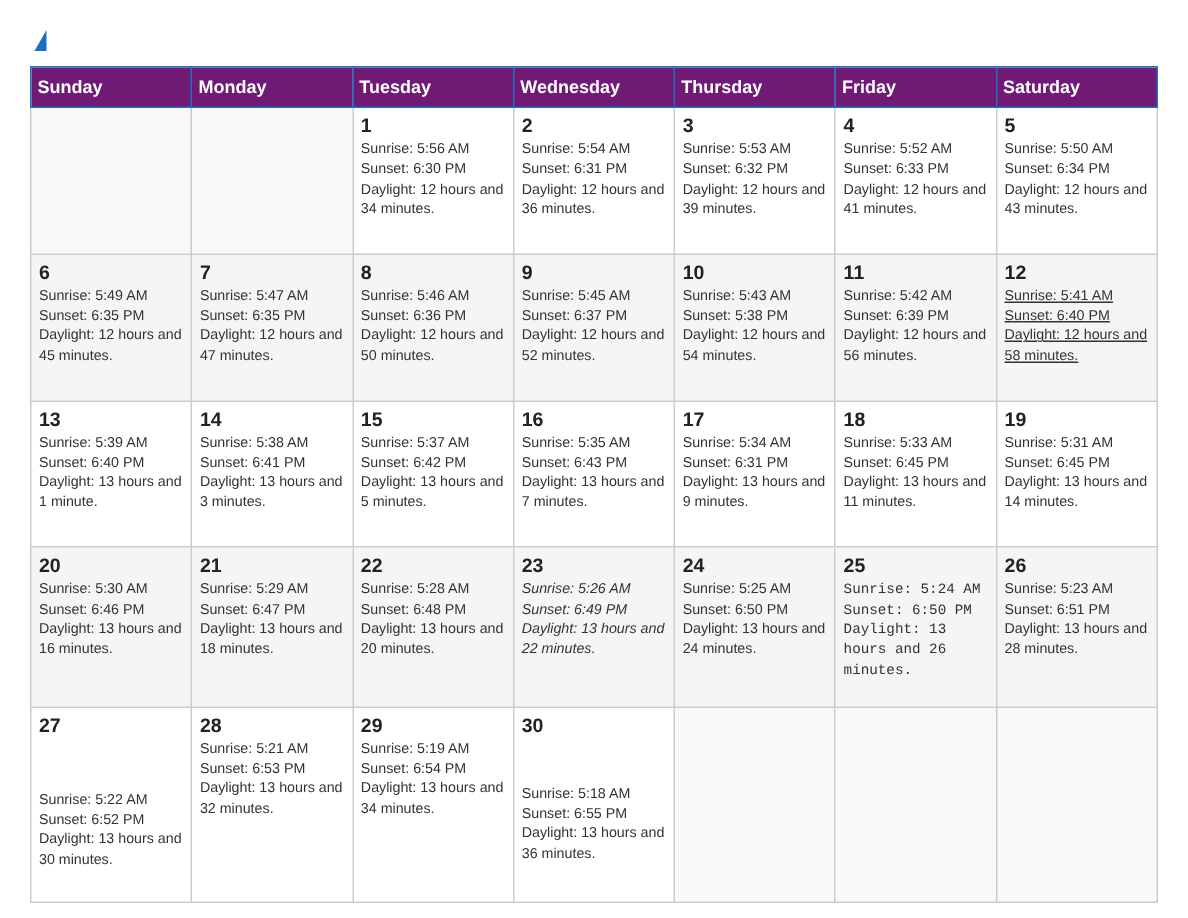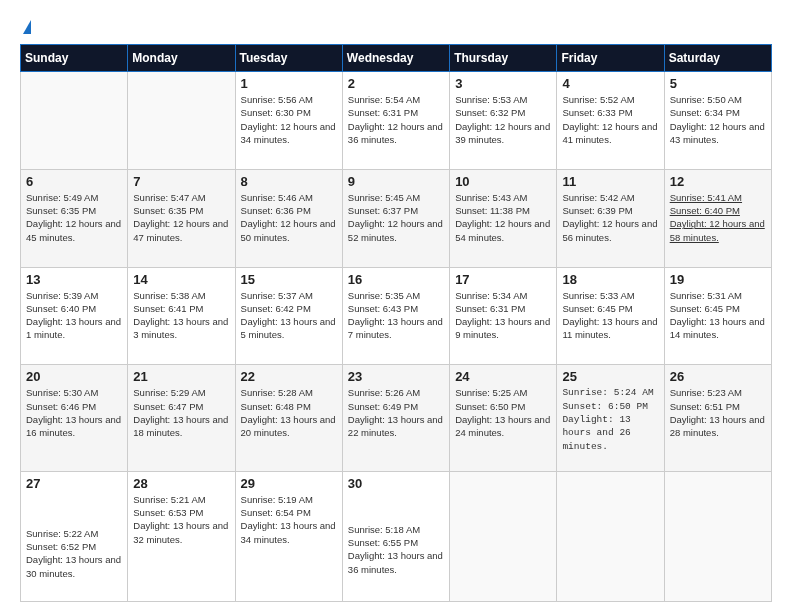--- a/index.html
+++ b/index.html
@@ -63,21 +63,21 @@
       color: #555;
     }
     .calendar {
       flex: 1;
       border: 1px solid #ccc;
       border-collapse: collapse;
       width: 100%;
       table-layout: fixed;
     }
     .calendar th {
-      background: #0f172a;
+      background: #701a75;
       color: #fff;
       font-size: 12px;
       font-weight: bold;
       padding: 6px 4px;
       text-align: left;
       border: 1px solid #1a6fc4;
     }
     .calendar td {
       border: 1px solid #ccc;
       vertical-align: top;
@@ -191,21 +191,21 @@
           </td>
           <td>
             <span class="day-num">9</span>
             <div class="day-info" style="white-space: pre-line;">Sunrise: 5:45 AM
 Sunset: 6:37 PM
 Daylight: 12 hours and 52 minutes.</div>
           </td>
           <td>
             <span class="day-num">10</span>
             <div class="day-info" style="white-space: pre-line;">Sunrise: 5:43 AM
-Sunset: 11:38 PM
+Sunset: 5:38 PM
 Daylight: 12 hours and 54 minutes.</div>
           </td>
           <td>
             <span class="day-num">11</span>
             <div class="day-info" style="white-space: pre-line;">Sunrise: 5:42 AM
 Sunset: 6:39 PM
 Daylight: 12 hours and 56 minutes.</div>
           </td>
           <td>
             <span class="day-num">12</span>
@@ -272,21 +272,21 @@
 Daylight: 13 hours and 18 minutes.</div>
           </td>
           <td>
             <span class="day-num">22</span>
             <div class="day-info" style="white-space: pre-line;">Sunrise: 5:28 AM
 Sunset: 6:48 PM
 Daylight: 13 hours and 20 minutes.</div>
           </td>
           <td>
             <span class="day-num">23</span>
-            <div class="day-info" style="white-space: pre-line;">Sunrise: 5:26 AM
+            <div class="day-info" style="white-space: pre-line; font-style: italic;">Sunrise: 5:26 AM
 Sunset: 6:49 PM
 Daylight: 13 hours and 22 minutes.</div>
           </td>
           <td>
             <span class="day-num">24</span>
             <div class="day-info" style="white-space: pre-line;">Sunrise: 5:25 AM
 Sunset: 6:50 PM
 Daylight: 13 hours and 24 minutes.</div>
           </td>
           <td>

